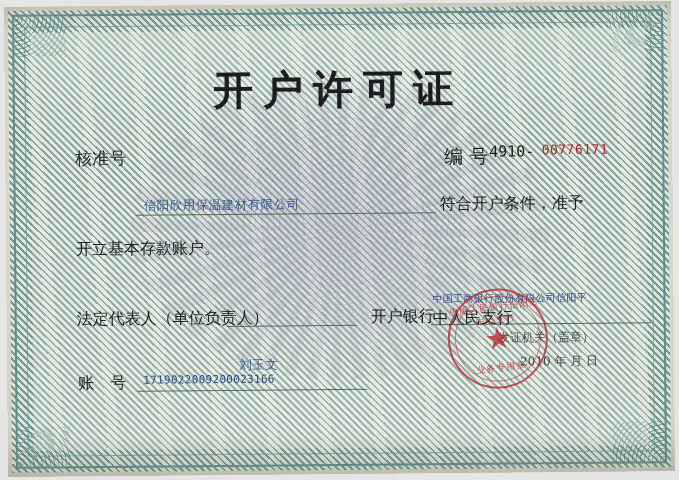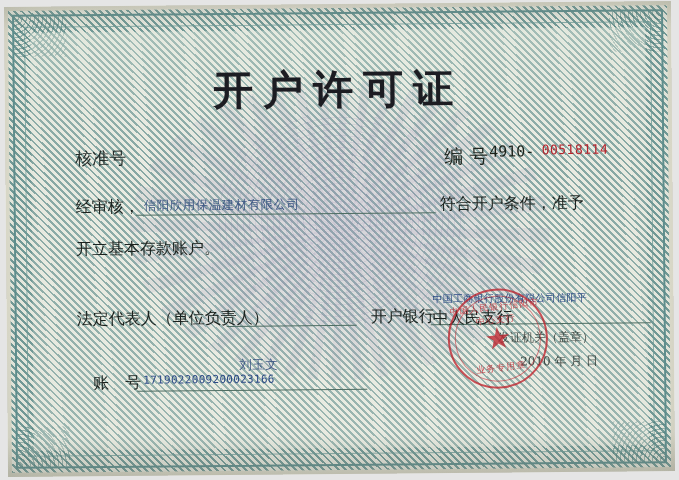--- a/index.html
+++ b/index.html
@@ -227,21 +227,21 @@
   #rep-label { left: 36px; }
   #rep-line { left: 186px; top: 0; width: 130px; }
   #rep-name { left: 198px; margin-top: 48px; }
   #bank-label { left: 330px; }
   #bank-line { left: 390px; top: 0; width: 220px; }
   #bank-name { left: 392px; top: 4px; }
   #bank-branch-typed { left: 392px; top: -12px; font-size: 10px; }
 
   
   #line-acct { margin-top: 34px; height: 28px; }
-  #acct-label { left: 52px; }
+  #acct-label { left: 37px; }
   #acct-line { left: 96px; top: 0; width: 230px; }
   #acct-number { left: 102px; top: 3px; }
 
   
   #official-seal {
     position: absolute;
     right: 92px;
     bottom: 54px;
     width: 96px;
     height: 96px;
@@ -346,25 +346,24 @@
     <div class="watermark2"></div>
 
     <div class="content">
 
       <div id="doc-title">开户许可证</div>
 
       <div class="meta-row">
         <span class="approval-label">核准号</span>
         <span class="serial-label">编 号</span>
         <span class="serial-prefix">4910-</span>
-        <span class="serial-number">00518114</span>
+        <span class="serial-number">00776171</span>
       </div>
 
       <div class="body-line" id="line-approve">
-        <span class="bl-label" id="approve-prefix">经审核，</span>
         <span class="fill-line" id="company-line"></span>
         <span class="handwriting" id="company-name">信阳欣用保温建材有限公司</span>
         <span class="bl-label" id="approve-suffix">符合开户条件，准予</span>
       </div>
 
       <div class="body-line" id="line-open">
         <span class="bl-label" id="open-text">开立基本存款账户。</span>
       </div>
 
       <div class="body-line" id="line-rep">

